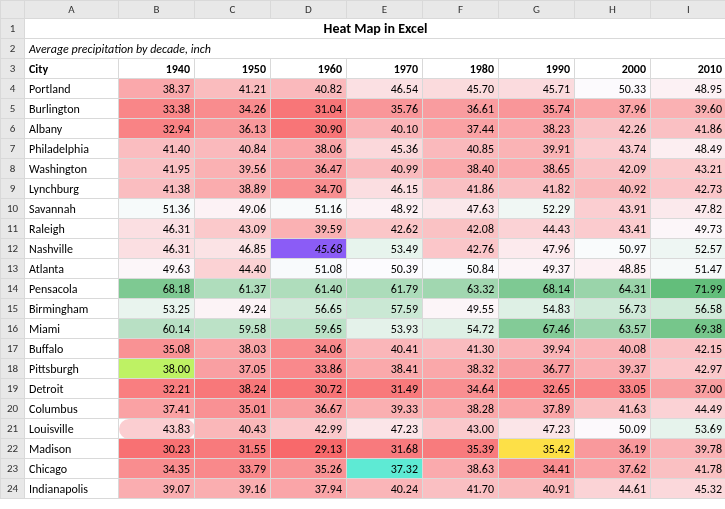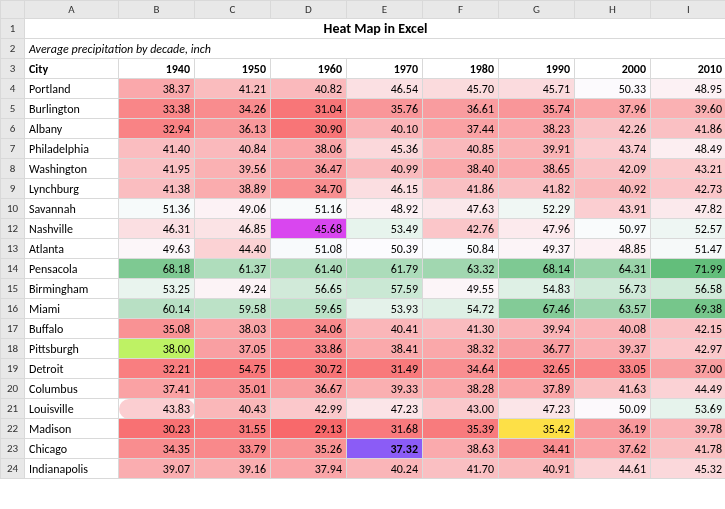--- a/index.html
+++ b/index.html
@@ -184,25 +184,37 @@
         <td class="num" style="background: rgb(246, 250, 250);">51.36</td>
         <td class="num" style="background: rgb(252, 242, 245);">49.06</td>
         <td class="num" style="background: rgb(248, 250, 251);">51.16</td>
         <td class="num" style="background: rgb(252, 241, 244);">48.92</td>
         <td class="num" style="background: rgb(251, 232, 235);">47.63</td>
         <td class="num" style="background: rgb(240, 247, 244);">52.29</td>
         <td class="num" style="background: rgb(251, 206, 209);">43.91</td>
         <td class="num" style="background: rgb(251, 233, 236);">47.82</td>
       </tr>
       <tr>
+        <td class="row-hdr">11</td>
+        <td class="city">Raleigh</td>
+        <td class="num" style="background: rgb(251, 223, 226);">46.31</td>
+        <td class="num" style="background: rgb(251, 201, 203);">43.09</td>
+        <td class="num" style="background: rgb(250, 177, 179);">39.59</td>
+        <td class="num" style="background: rgb(251, 198, 200);">42.62</td>
+        <td class="num" style="background: rgb(250, 194, 196);">42.08</td>
+        <td class="num" style="background: rgb(251, 210, 213);">44.43</td>
+        <td class="num" style="background: rgb(251, 203, 206);">43.41</td>
+        <td class="num" style="background: rgb(252, 246, 249);">49.73</td>
+      </tr>
+      <tr>
         <td class="row-hdr">12</td>
         <td class="city">Nashville</td>
         <td class="num" style="background: rgb(251, 223, 226);">46.31</td>
         <td class="num" style="background: rgb(251, 227, 229);">46.85</td>
-        <td class="num" style="background: #d946ef;">45.68</td>
+        <td class="num" style="background: #8b5cf6; font-style: italic;">45.68</td>
         <td class="num" style="background: rgb(231, 244, 237);">53.49</td>
         <td class="num" style="background: rgb(251, 198, 201);">42.76</td>
         <td class="num" style="background: rgb(252, 234, 237);">47.96</td>
         <td class="num" style="background: rgb(249, 251, 252);">50.97</td>
         <td class="num" style="background: rgb(238, 246, 243);">52.57</td>
       </tr>
       <tr>
         <td class="row-hdr">13</td>
         <td class="city">Atlanta</td>
         <td class="num" style="background: rgb(252, 246, 249);">49.63</td>
@@ -271,21 +283,21 @@
         <td class="num" style="background: rgb(250, 169, 171);">38.41</td>
         <td class="num" style="background: rgb(250, 168, 170);">38.32</td>
         <td class="num" style="background: rgb(249, 157, 160);">36.77</td>
         <td class="num" style="background: rgb(250, 175, 178);">39.37</td>
         <td class="num" style="background: rgb(251, 200, 203);">42.97</td>
       </tr>
       <tr>
         <td class="row-hdr">19</td>
         <td class="city">Detroit</td>
         <td class="num" style="background: rgb(249, 126, 128);">32.21</td>
-        <td class="num" style="background: rgb(248, 120, 122);">54.75</td>
+        <td class="num" style="background: rgb(248, 120, 122);">38.24</td>
         <td class="num" style="background: rgb(248, 116, 118);">30.72</td>
         <td class="num" style="background: rgb(248, 121, 123);">31.49</td>
         <td class="num" style="background: rgb(249, 143, 145);">34.64</td>
         <td class="num" style="background: rgb(249, 129, 131);">32.65</td>
         <td class="num" style="background: rgb(249, 132, 134);">33.05</td>
         <td class="num" style="background: rgb(249, 159, 161);">37.00</td>
       </tr>
       <tr>
         <td class="row-hdr">20</td>
         <td class="city">Columbus</td>
@@ -321,21 +333,21 @@
         <td class="num" style="background: #fde047;">35.42</td>
         <td class="num" style="background: rgb(249, 153, 156);">36.19</td>
         <td class="num" style="background: rgb(250, 178, 181);">39.78</td>
       </tr>
       <tr>
         <td class="row-hdr">23</td>
         <td class="city">Chicago</td>
         <td class="num" style="background: rgb(249, 141, 143);">34.35</td>
         <td class="num" style="background: rgb(249, 137, 139);">33.79</td>
         <td class="num" style="background: rgb(249, 147, 149);">35.26</td>
-        <td class="num" style="background: #8b5cf6; font-weight: bold;">37.32</td>
+        <td class="num" style="background: #5eead4;">37.32</td>
         <td class="num" style="background: rgb(250, 170, 173);">38.63</td>
         <td class="num" style="background: rgb(249, 141, 143);">34.41</td>
         <td class="num" style="background: rgb(250, 163, 166);">37.62</td>
         <td class="num" style="background: rgb(250, 192, 194);">41.78</td>
       </tr>
       <tr>
         <td class="row-hdr">24</td>
         <td class="city">Indianapolis</td>
         <td class="num" style="background: rgb(250, 173, 176);">39.07</td>
         <td class="num" style="background: rgb(250, 174, 176);">39.16</td>

